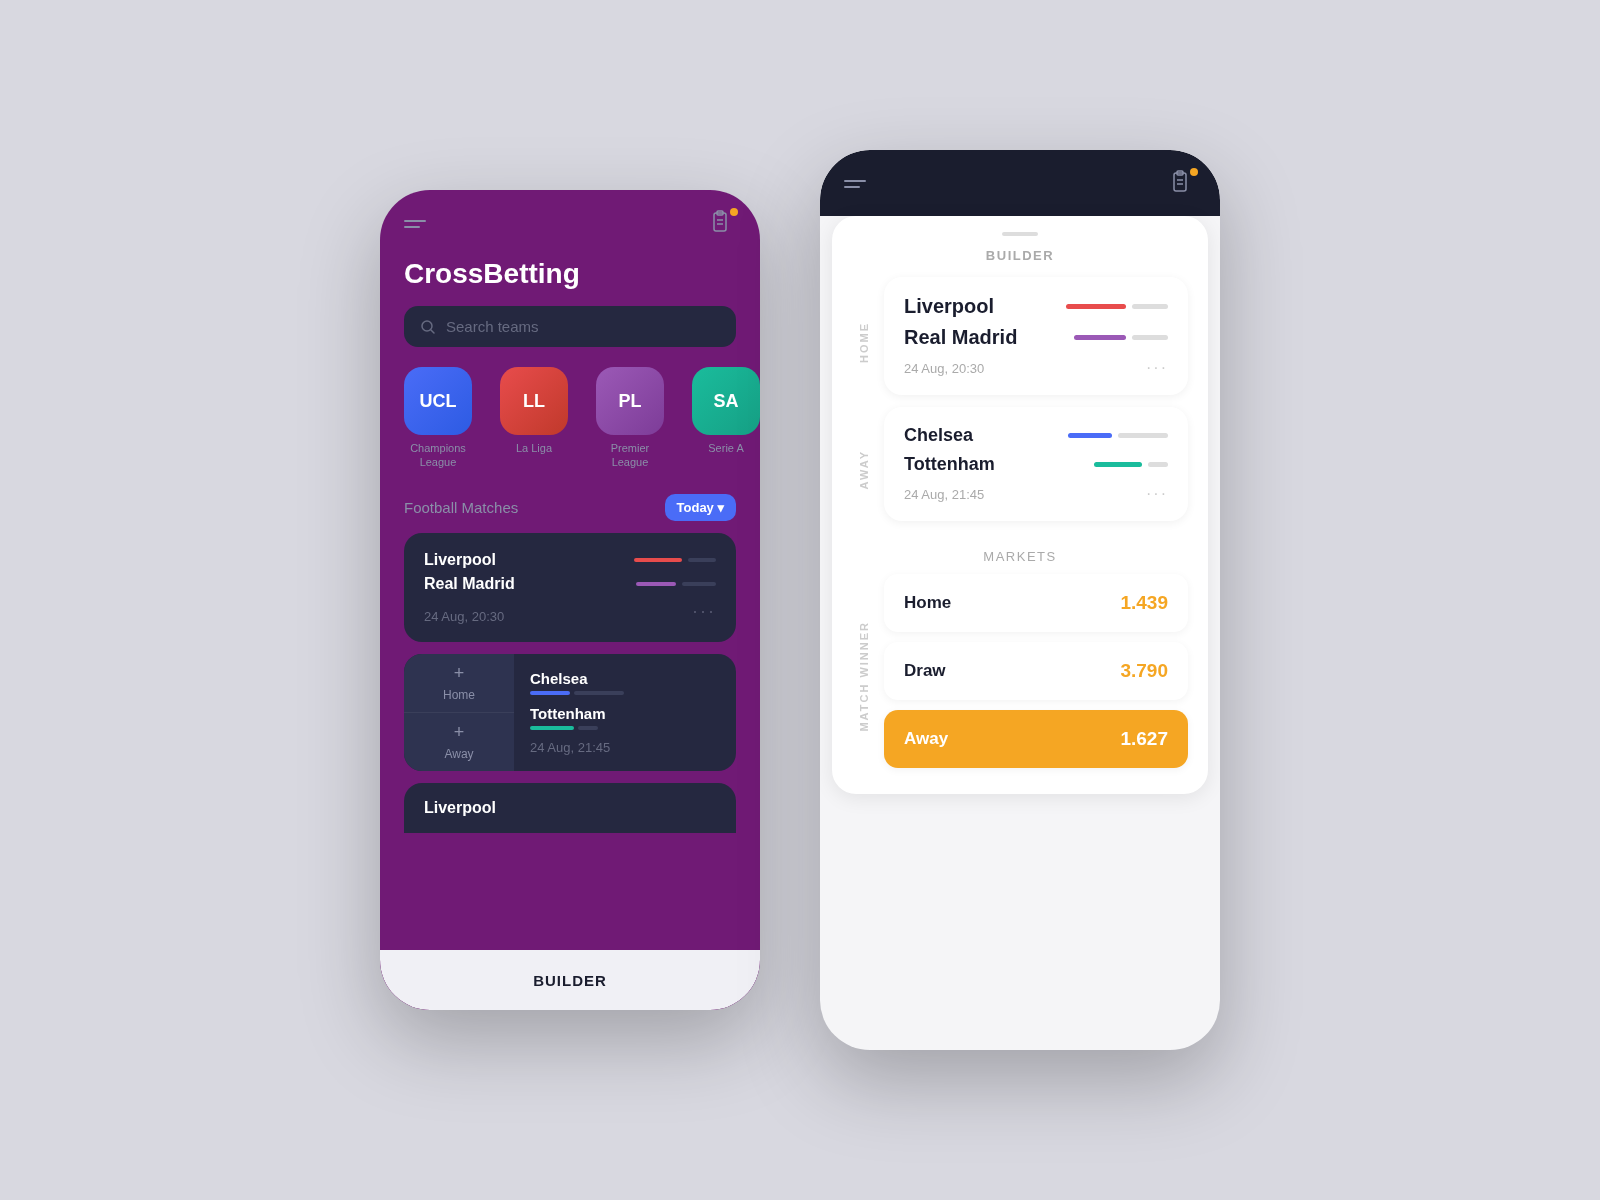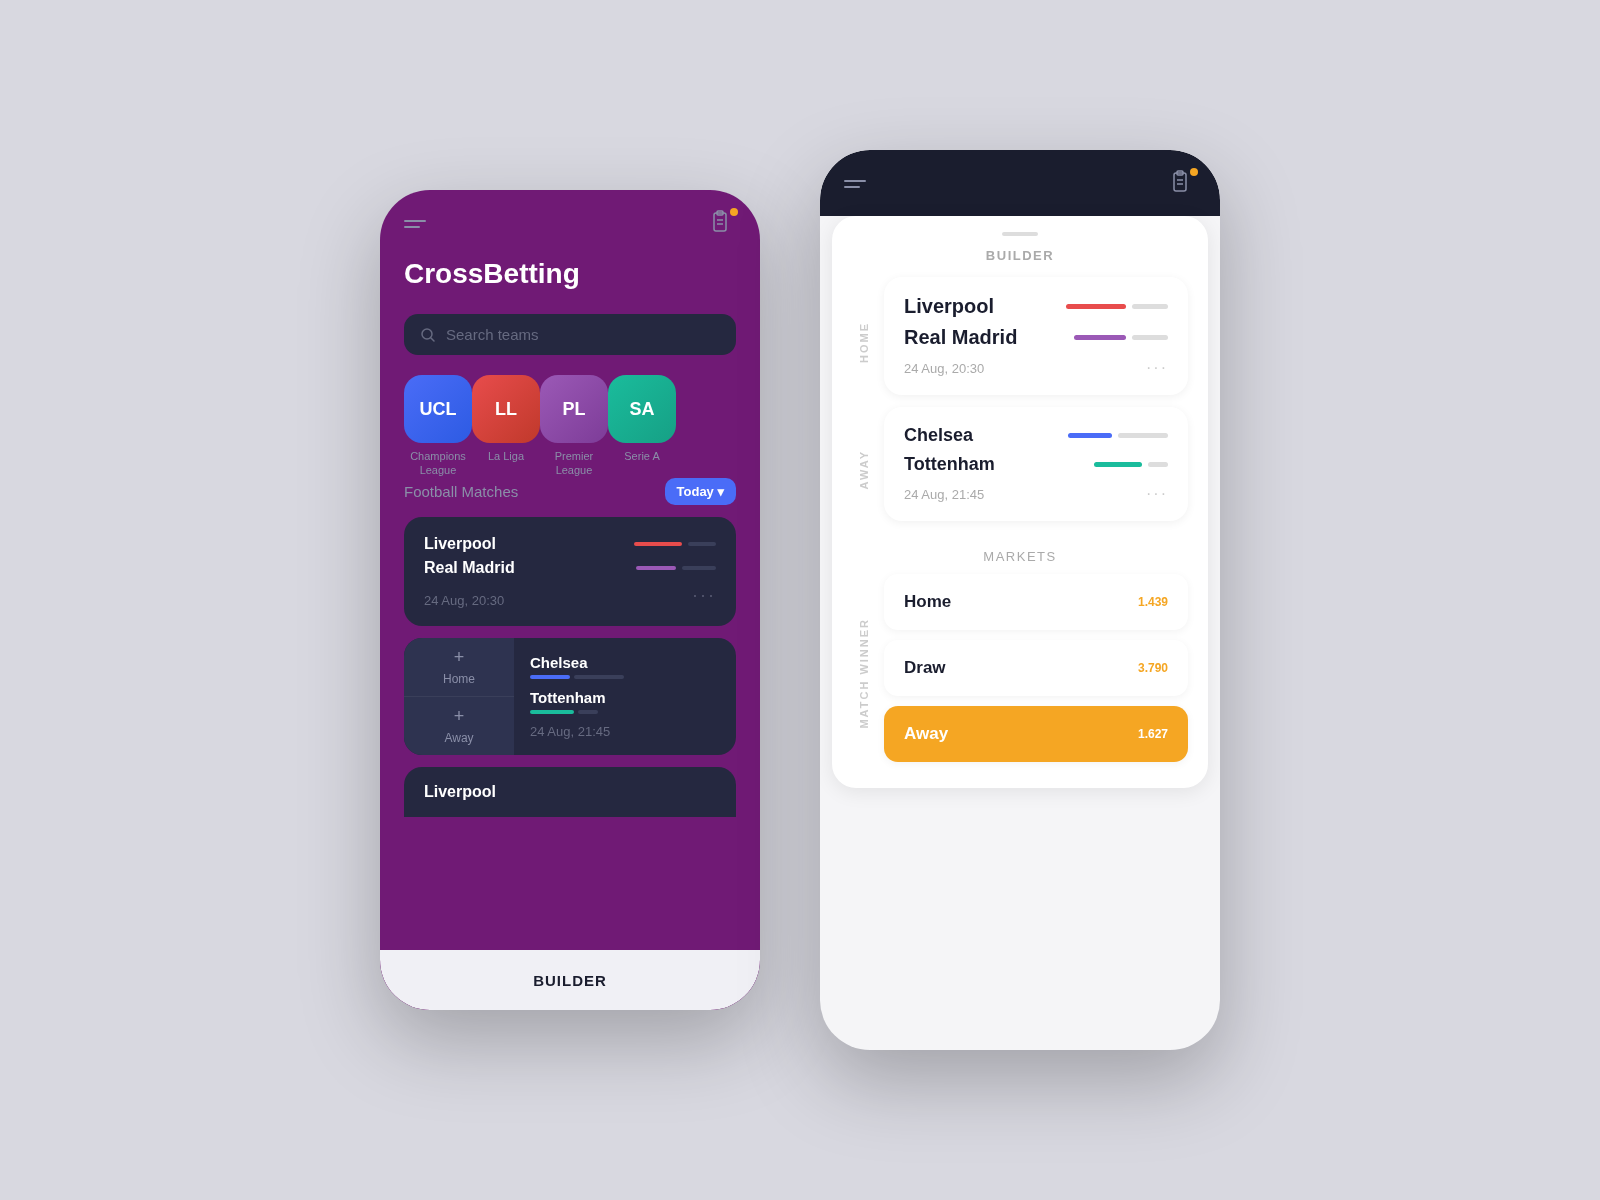--- a/index.html
+++ b/index.html
@@ -59,39 +59,40 @@
     .clipboard-svg { color: #8a8fa8; }
 
     .app-title {
       padding: 8px 24px 16px;
       font-size: 28px;
       font-weight: 700;
       color: #ffffff;
     }
 
     .search-bar {
-      margin: 8px 24px 20px;
+      margin: 0 24px 20px;
       background: #252840;
       border-radius: 14px;
       padding: 12px 16px;
       display: flex;
       align-items: center;
       gap: 10px;
     }
     .search-bar .search-icon-svg { color: #666a80; }
     .search-placeholder {
       color: #666a80;
       font-size: 15px;
     }
 
     .leagues-scroll {
       padding: 0 24px;
       display: flex;
-      gap: 0;
+      gap: 28px;
       overflow-x: hidden;
+      margin-bottom: 24px;
     }
     .league-item {
       display: flex;
       flex-direction: column;
       align-items: center;
       gap: 6px;
       flex-shrink: 0;
     }
     .league-badge {
       width: 68px; height: 68px;
@@ -290,21 +291,21 @@
       display: flex;
       align-items: center;
       justify-content: space-between;
       box-shadow: 0 2px 8px rgba(0,0,0,0.05);
     }
     .market-row.selected {
       background: #f5a623;
     }
     .market-name { font-size: 17px; font-weight: 600; color: #1a1d2e; }
     .market-name.sel { color: #ffffff; }
-    .market-odds { font-size: 12px; font-weight: 700; color: #f5a623; }
+    .market-odds { font-size: 19px; font-weight: 700; color: #f5a623; }
     .market-odds.sel { color: #ffffff; }
 
     .match-winner-label {
       writing-mode: vertical-rl;
       transform: rotate(180deg);
       font-size: 11px; font-weight: 700; color: #ccc; letter-spacing: 2px;
       flex-shrink: 0;
     }
     .side-vert {
       width: 24px;

